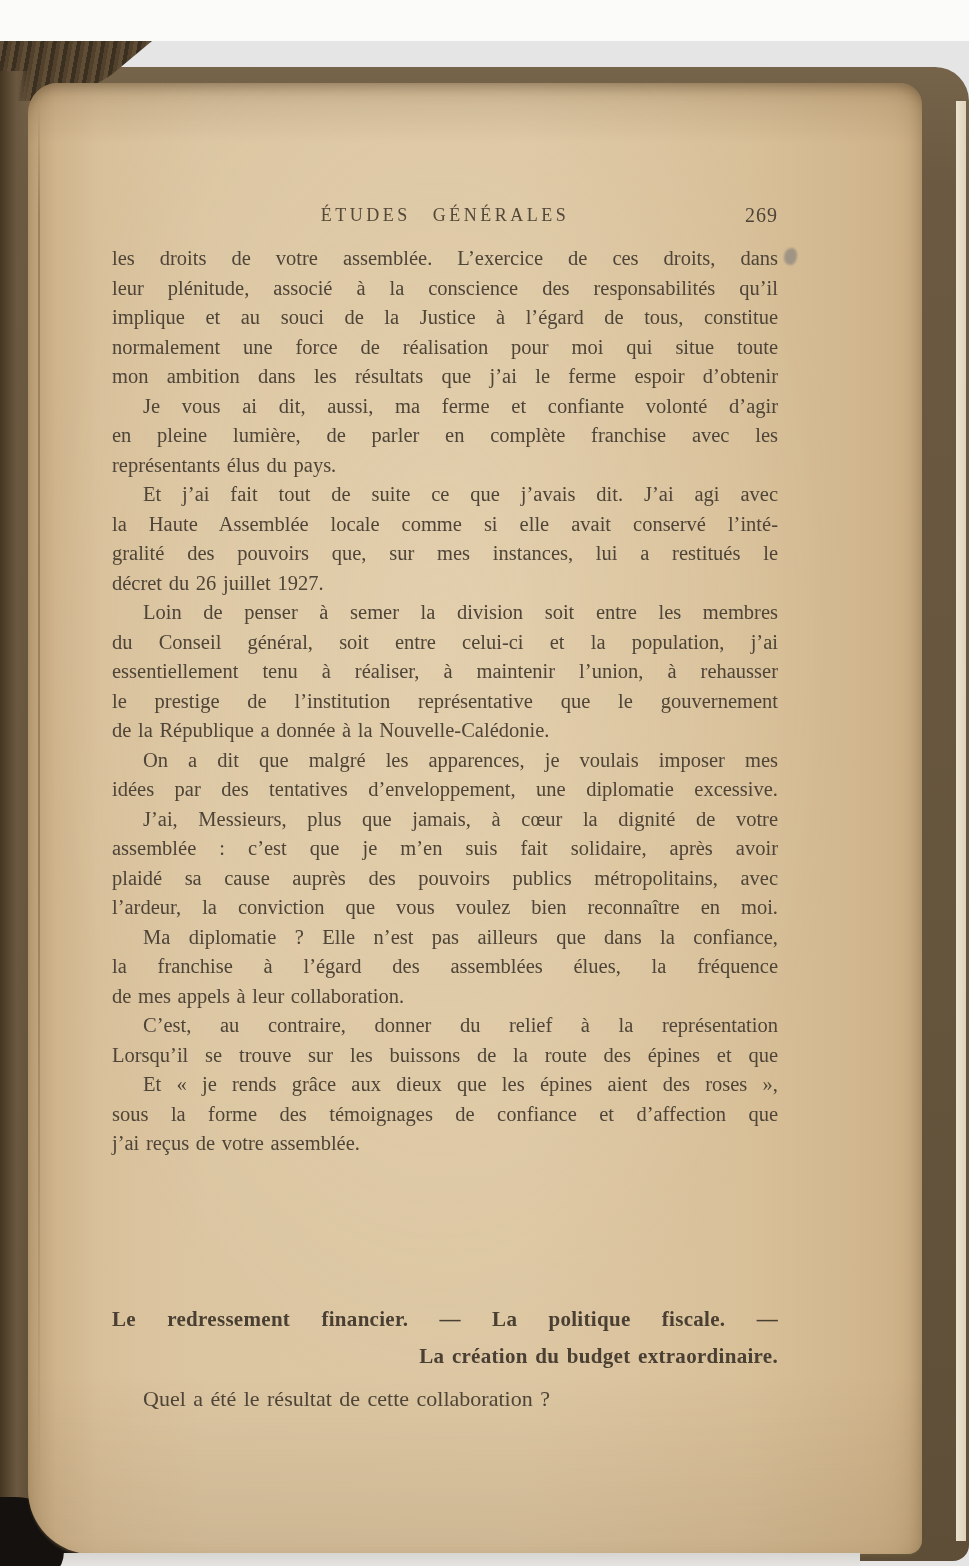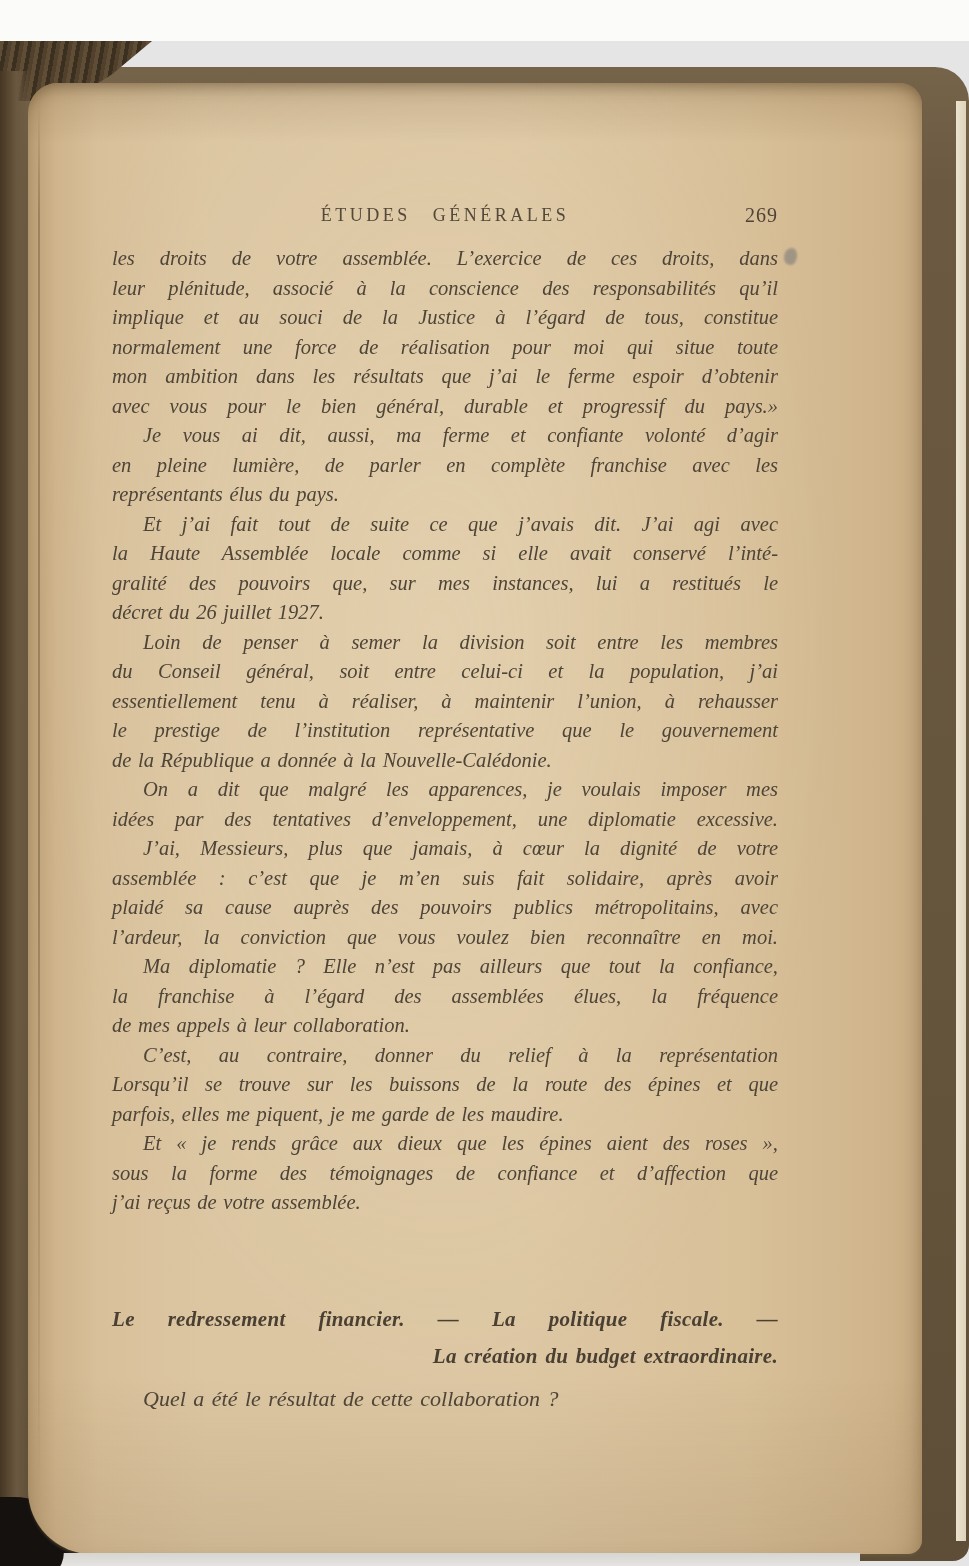--- a/index.html
+++ b/index.html
@@ -45,21 +45,21 @@
   .smudge{position:absolute;left:756px;top:165px;width:13px;height:17px;z-index:4;
     background:#938b80;border-radius:60% 40% 55% 45%;filter:blur(1px);opacity:.8;}
 
   
   .content{position:absolute;inset:0;z-index:6;color:#4e4437;}
   .header{position:absolute;left:84px;top:122px;width:666px;text-align:center;}
   .running-head{font-size:18px;letter-spacing:3.5px;word-spacing:14px;color:#544839;}
   .page-number{position:absolute;right:0;top:-1px;font-size:20px;letter-spacing:1px;color:#4e4337;}
 
   .body-text{position:absolute;left:84px;top:161px;width:666px;font-size:20.5px;line-height:29.5px;word-spacing:1.5px;}
-  .line{white-space:nowrap;font-style:italic;}
+  .line{white-space:nowrap;}
   .jl{text-align:justify;text-align-last:justify;white-space:normal;}
   .ll{text-align:left;}
   .cl{text-align:right;}
   .indent{text-indent:31px;}
 
   .section-heading{position:absolute;left:84px;top:1218px;width:666px;
     font-weight:700;font-size:21px;line-height:37px;letter-spacing:.3px;word-spacing:2px;color:#493f32;}
   .closing{position:absolute;left:84px;top:1299px;width:666px;font-size:22px;line-height:34.5px;word-spacing:2px;}
 
   
@@ -88,21 +88,20 @@
         <span class="running-head">ÉTUDES GÉNÉRALES</span>
         <span class="page-number">269</span>
       </div>
       <div class="body-text" id="body-text">
           <div>
             <div class="line jl">les droits de votre assemblée. L’exercice de ces droits, dans</div>
             <div class="line jl">leur plénitude, associé à la conscience des responsabilités qu’il</div>
             <div class="line jl">implique et au souci de la Justice à l’égard de tous, constitue</div>
             <div class="line jl">normalement une force de réalisation pour moi qui situe toute</div>
             <div class="line jl">mon ambition dans les résultats que j’ai le ferme espoir d’obtenir</div>
-            <div class="line jl">avec vous pour le bien général, durable et progressif du pays.»</div>
           </div>
           <div>
             <div class="line jl indent">Je vous ai dit, aussi, ma ferme et confiante volonté d’agir</div>
             <div class="line jl">en pleine lumière, de parler en complète franchise avec les</div>
             <div class="line ll">représentants élus du pays.</div>
           </div>
           <div>
             <div class="line jl indent">Et j’ai fait tout de suite ce que j’avais dit. J’ai agi avec</div>
             <div class="line jl">la Haute Assemblée locale comme si elle avait conservé l’inté-</div>
             <div class="line jl">gralité des pouvoirs que, sur mes instances, lui a restitués le</div>
@@ -119,28 +118,27 @@
             <div class="line jl indent">On a dit que malgré les apparences, je voulais imposer mes</div>
             <div class="line jl">idées par des tentatives d’enveloppement, une diplomatie excessive.</div>
           </div>
           <div>
             <div class="line jl indent">J’ai, Messieurs, plus que jamais, à cœur la dignité de votre</div>
             <div class="line jl">assemblée : c’est que je m’en suis fait solidaire, après avoir</div>
             <div class="line jl">plaidé sa cause auprès des pouvoirs publics métropolitains, avec</div>
             <div class="line jl">l’ardeur, la conviction que vous voulez bien reconnaître en moi.</div>
           </div>
           <div>
-            <div class="line jl indent">Ma diplomatie ? Elle n’est pas ailleurs que tout la confiance,</div>
+            <div class="line jl indent">Ma diplomatie ? Elle n’est pas ailleurs que dans la confiance,</div>
             <div class="line jl">la franchise à l’égard des assemblées élues, la fréquence</div>
             <div class="line ll">de mes appels à leur collaboration.</div>
           </div>
           <div>
             <div class="line jl indent">C’est, au contraire, donner du relief à la représentation</div>
             <div class="line jl">Lorsqu’il se trouve sur les buissons de la route des épines et que</div>
-            <div class="line ll">parfois, elles me piquent, je me garde de les maudire.</div>
           </div>
           <div>
             <div class="line jl indent">Et « je rends grâce aux dieux que les épines aient des roses »,</div>
             <div class="line jl">sous la forme des témoignages de confiance et d’affection que</div>
             <div class="line ll">j’ai reçus de votre assemblée.</div>
           </div>
         </div>
       <div class="section-heading" id="section-heading">
           <div class="line jl">Le redressement financier. — La politique fiscale. —</div>
           <div class="line cl">La création du budget extraordinaire.</div>

